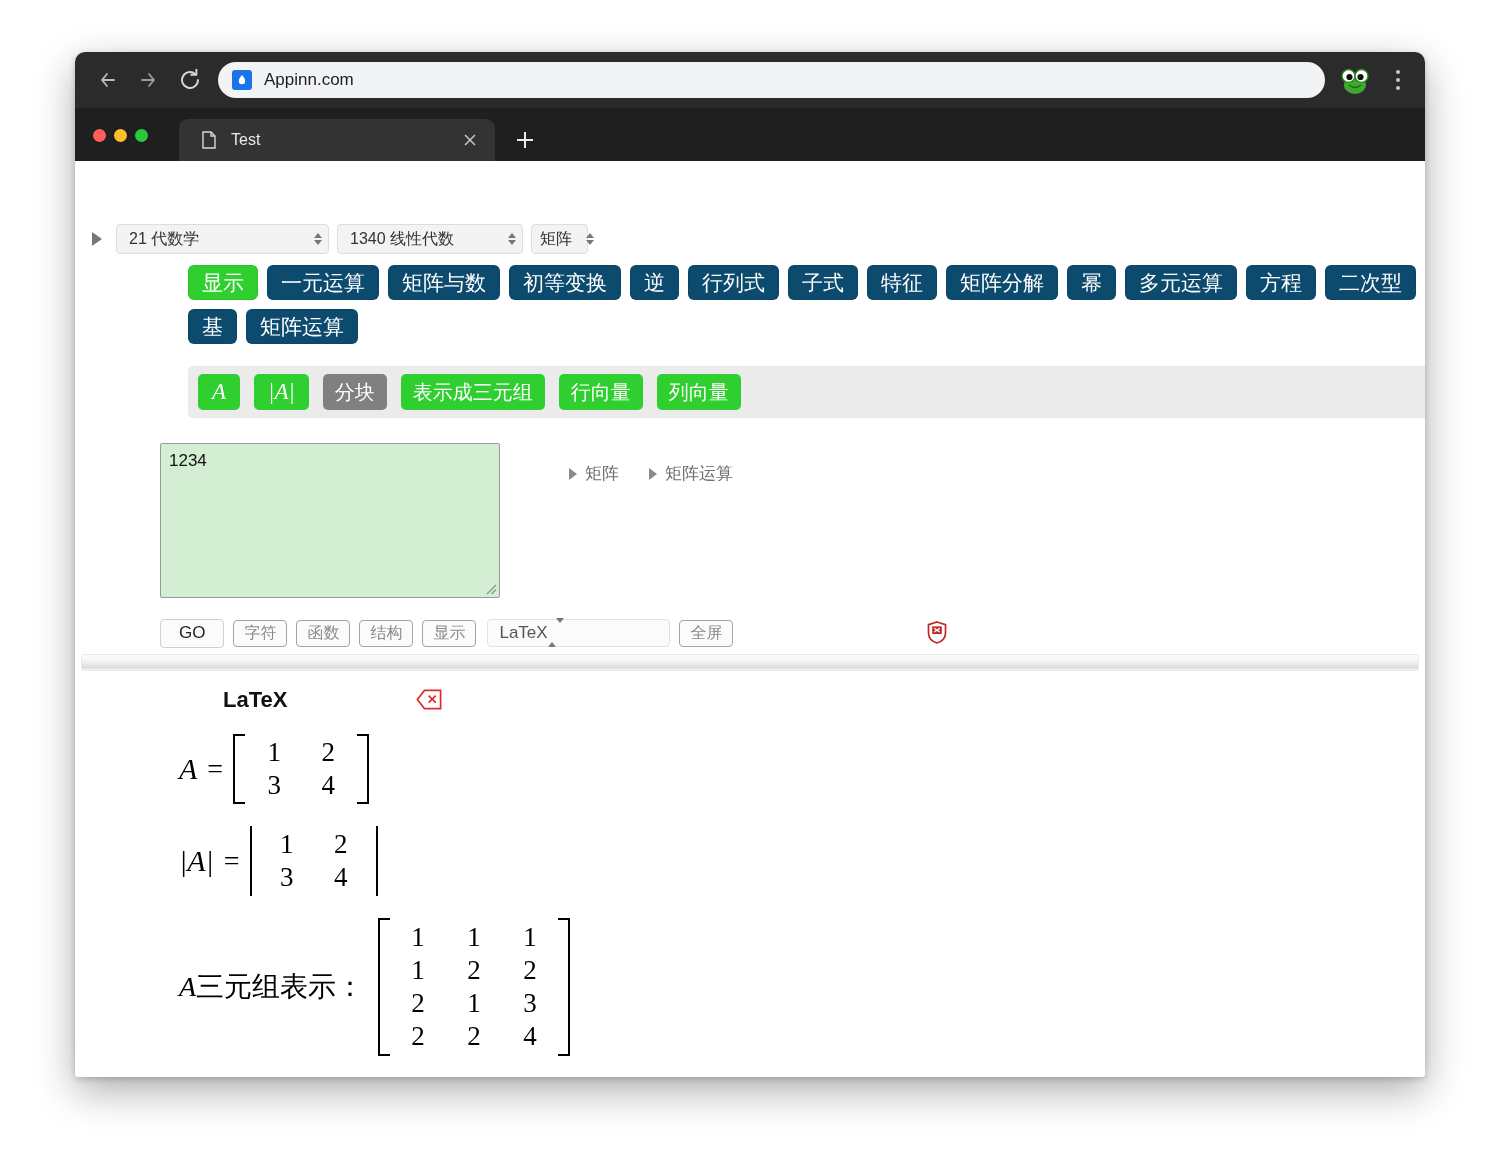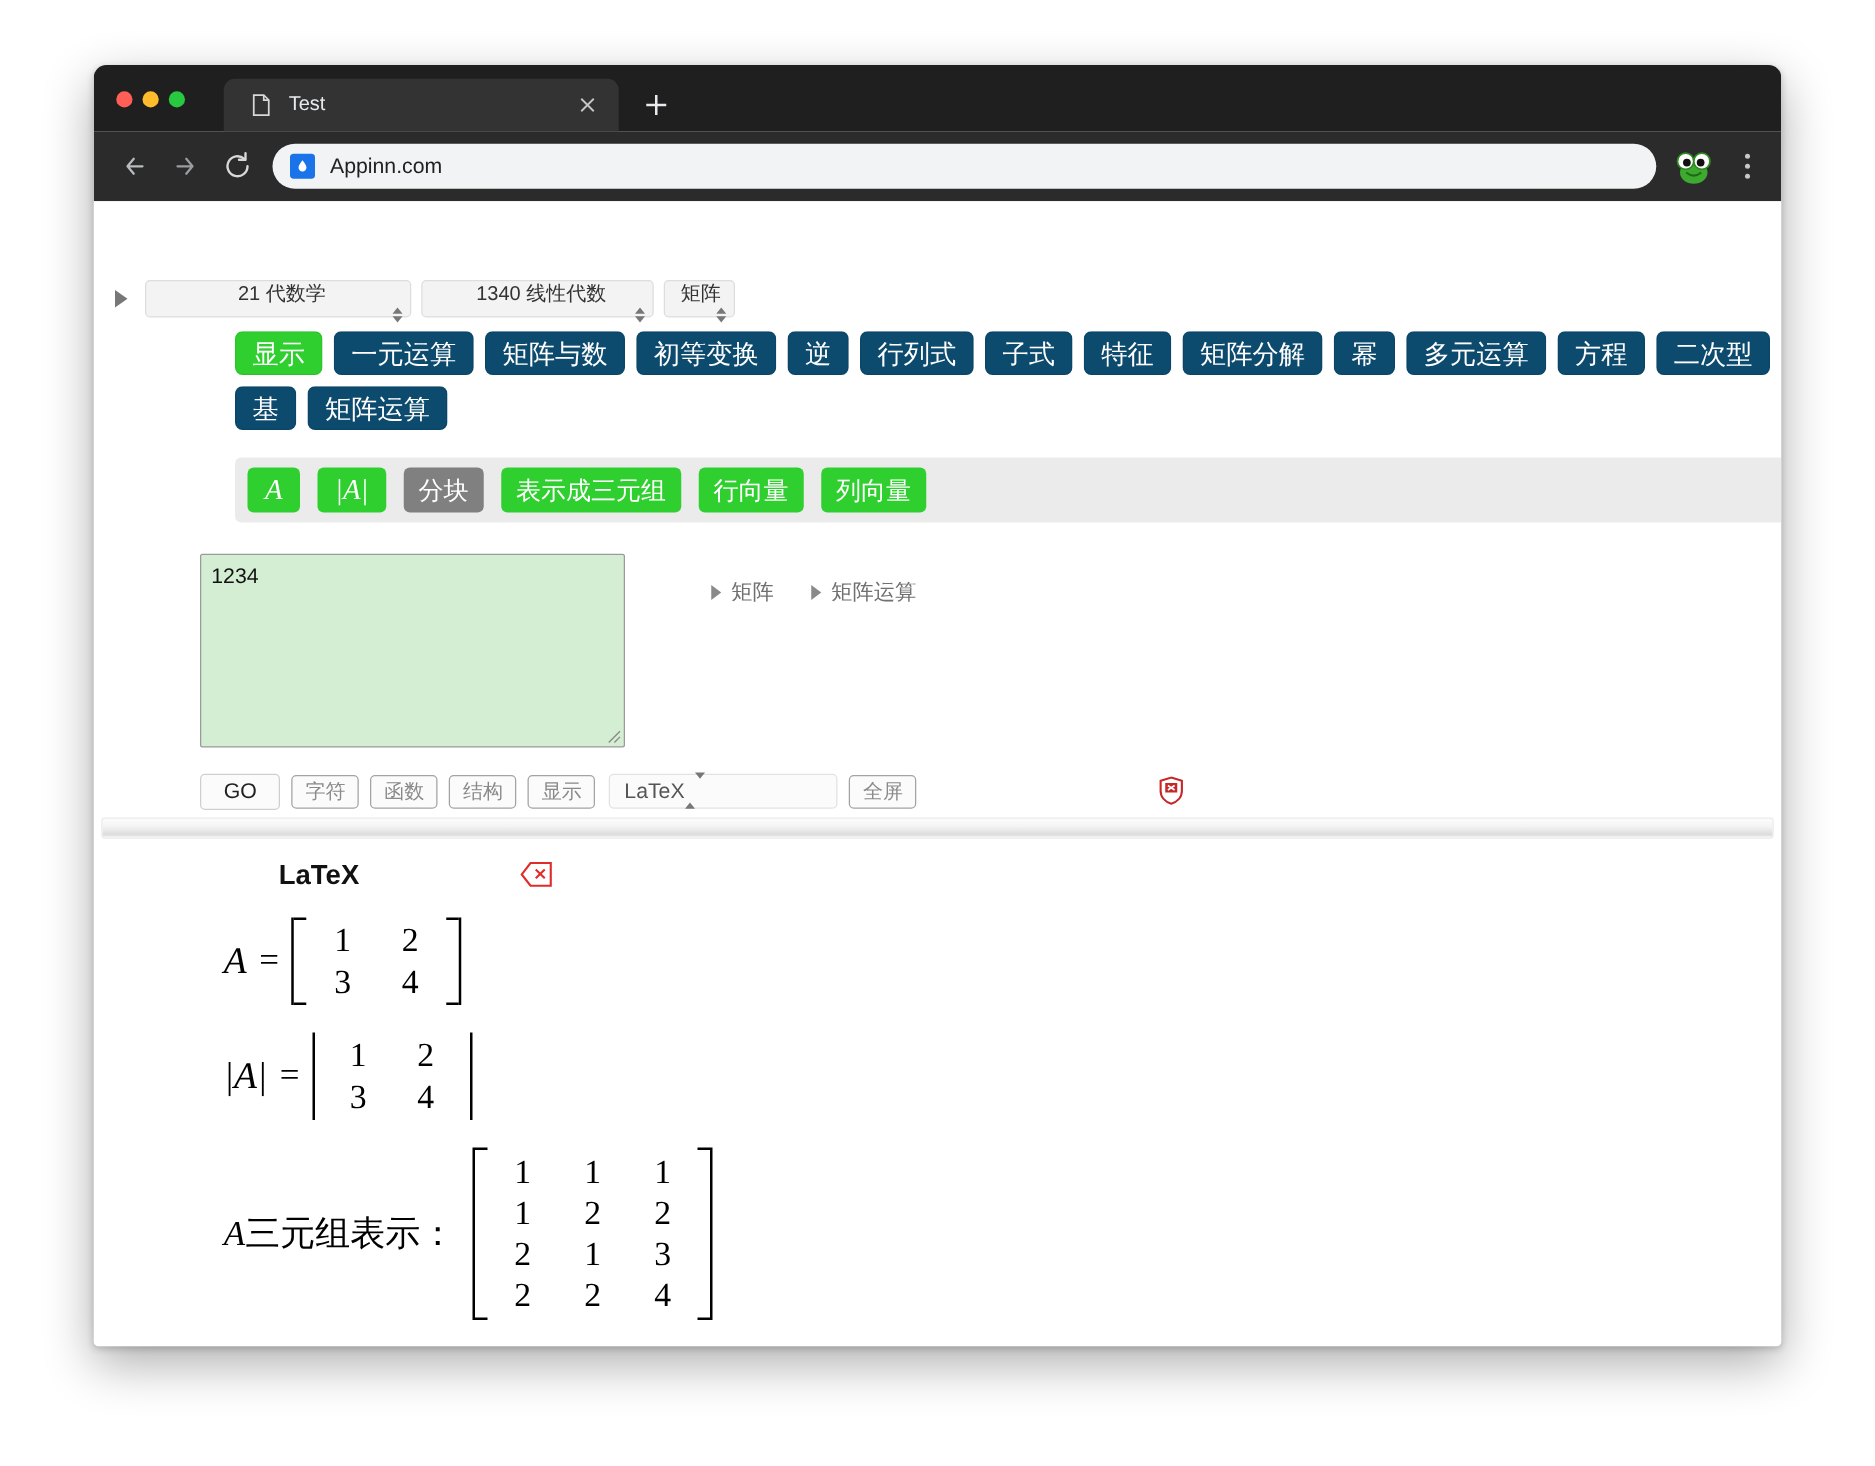--- a/index.html
+++ b/index.html
@@ -185,21 +185,20 @@
     margin-left: 8px;
     background: #f3f3f3;
     border: 1px solid #ddd;
     border-radius: 4px;
     height: 30px;
     display: flex; align-items: center;
     padding: 0 6px 0 12px;
     font-size: 16px;
     color: #333;
     cursor: pointer;
-    flex-direction: column;
   }
   .sel-box .sel-text { white-space: nowrap; }
   .sel-box .sel-arrows {
     margin-left: auto; padding-left: 14px;
     display: flex; flex-direction: column;
     align-items: center; gap: 2px;
     flex: 0 0 auto;
   }
   .arr-up {
     width: 0; height: 0;
@@ -451,20 +450,65 @@
     font-size: 28px; white-space: nowrap;
   }
   #row-triple .label .itA { font-style: italic; }
   #row-triple .matrix { margin-left: 14px; }
   #row-triple .mgrid { grid-template-columns: 36px 36px 36px; column-gap: 20px; padding: 3px 10px; }
 </style>
 </head>
 <body>
 
 <div id="browser-window">
+
+  <div id="toolbar">
+    <div id="nav-back" class="nav-btn">
+      <svg viewBox="0 0 28 28" width="28" height="28">
+        <path d="M19 14H7M12 8l-5 6 5 6" stroke="#b9bcbe" stroke-width="1.8" fill="none" stroke-linecap="round" stroke-linejoin="round"></path>
+      </svg>
+    </div>
+    <div id="nav-forward" class="nav-btn">
+      <svg viewBox="0 0 28 28" width="28" height="28">
+        <path d="M9 14h12M16 8l5 6-5 6" stroke="#9a9d9f" stroke-width="1.8" fill="none" stroke-linecap="round" stroke-linejoin="round"></path>
+      </svg>
+    </div>
+    <div id="nav-reload" class="nav-btn">
+      <svg viewBox="0 0 28 28" width="28" height="28">
+        <path d="M22 14a8 8 0 1 1-2.6-5.9" stroke="#d6d8da" stroke-width="1.9" fill="none" stroke-linecap="round"></path>
+        <path d="M20.4 3.6v5.2h-5.2" stroke="#d6d8da" stroke-width="1.9" fill="none" stroke-linecap="round" stroke-linejoin="round"></path>
+      </svg>
+    </div>
+
+    <div id="omnibox">
+      <span class="site-icon">
+        <svg viewBox="0 0 20 20" width="14" height="14">
+          <path d="M10 3c3 4 4.5 6 4.5 8.3A4.5 4.5 0 0 1 10 16a4.5 4.5 0 0 1-4.5-4.7C5.5 9 7 7 10 3z" fill="#ffffff"></path>
+        </svg>
+      </span>
+      <span class="url-text">Appinn.com</span>
+    </div>
+
+    <div id="ext-frog">
+      <svg viewBox="0 0 32 32" width="32" height="32">
+        <ellipse cx="16" cy="21" rx="11" ry="9" fill="#3ea92f"></ellipse>
+        <circle cx="9.5" cy="12" r="6.5" fill="#ffffff" stroke="#2f8a22" stroke-width="1.4"></circle>
+        <circle cx="22.5" cy="12" r="6.5" fill="#ffffff" stroke="#2f8a22" stroke-width="1.4"></circle>
+        <circle cx="10.5" cy="13" r="3.1" fill="#111"></circle>
+        <circle cx="21.5" cy="13" r="3.1" fill="#111"></circle>
+        <path d="M10 21q6 5 12 0" stroke="#1e6b16" stroke-width="1.6" fill="none"></path>
+      </svg>
+    </div>
+
+    <div id="browser-menu">
+      <i></i>
+        <i></i>
+        <i></i>
+    </div>
+  </div>
 
   <div id="tabstrip">
     <div class="traffic-lights">
       <span class="tl red"></span>
       <span class="tl yellow"></span>
       <span class="tl green"></span>
     </div>
 
     <div id="browser-tab">
       <span class="tab-fav">
@@ -478,65 +522,20 @@
         <svg viewBox="0 0 18 18" width="18" height="18">
           <path d="M4 4l10 10M14 4L4 14" stroke="#c4c7c5" stroke-width="1.5" fill="none"></path>
         </svg>
       </span>
     </div>
 
     <div id="new-tab-button">
       <svg viewBox="0 0 28 28" width="28" height="28">
         <path d="M14 6v16M6 14h16" stroke="#e8eaed" stroke-width="2" fill="none"></path>
       </svg>
-    </div>
-  </div>
-
-  <div id="toolbar">
-    <div id="nav-back" class="nav-btn">
-      <svg viewBox="0 0 28 28" width="28" height="28">
-        <path d="M19 14H7M12 8l-5 6 5 6" stroke="#b9bcbe" stroke-width="1.8" fill="none" stroke-linecap="round" stroke-linejoin="round"></path>
-      </svg>
-    </div>
-    <div id="nav-forward" class="nav-btn">
-      <svg viewBox="0 0 28 28" width="28" height="28">
-        <path d="M9 14h12M16 8l5 6-5 6" stroke="#9a9d9f" stroke-width="1.8" fill="none" stroke-linecap="round" stroke-linejoin="round"></path>
-      </svg>
-    </div>
-    <div id="nav-reload" class="nav-btn">
-      <svg viewBox="0 0 28 28" width="28" height="28">
-        <path d="M22 14a8 8 0 1 1-2.6-5.9" stroke="#d6d8da" stroke-width="1.9" fill="none" stroke-linecap="round"></path>
-        <path d="M20.4 3.6v5.2h-5.2" stroke="#d6d8da" stroke-width="1.9" fill="none" stroke-linecap="round" stroke-linejoin="round"></path>
-      </svg>
-    </div>
-
-    <div id="omnibox">
-      <span class="site-icon">
-        <svg viewBox="0 0 20 20" width="14" height="14">
-          <path d="M10 3c3 4 4.5 6 4.5 8.3A4.5 4.5 0 0 1 10 16a4.5 4.5 0 0 1-4.5-4.7C5.5 9 7 7 10 3z" fill="#ffffff"></path>
-        </svg>
-      </span>
-      <span class="url-text">Appinn.com</span>
-    </div>
-
-    <div id="ext-frog">
-      <svg viewBox="0 0 32 32" width="32" height="32">
-        <ellipse cx="16" cy="21" rx="11" ry="9" fill="#3ea92f"></ellipse>
-        <circle cx="9.5" cy="12" r="6.5" fill="#ffffff" stroke="#2f8a22" stroke-width="1.4"></circle>
-        <circle cx="22.5" cy="12" r="6.5" fill="#ffffff" stroke="#2f8a22" stroke-width="1.4"></circle>
-        <circle cx="10.5" cy="13" r="3.1" fill="#111"></circle>
-        <circle cx="21.5" cy="13" r="3.1" fill="#111"></circle>
-        <path d="M10 21q6 5 12 0" stroke="#1e6b16" stroke-width="1.6" fill="none"></path>
-      </svg>
-    </div>
-
-    <div id="browser-menu">
-      <i></i>
-        <i></i>
-        <i></i>
     </div>
   </div>
 
   <div id="page">
 
 
     <div id="selector-row">
       <div id="tree-toggle">
         <span class="tri-right"></span>
       </div>

